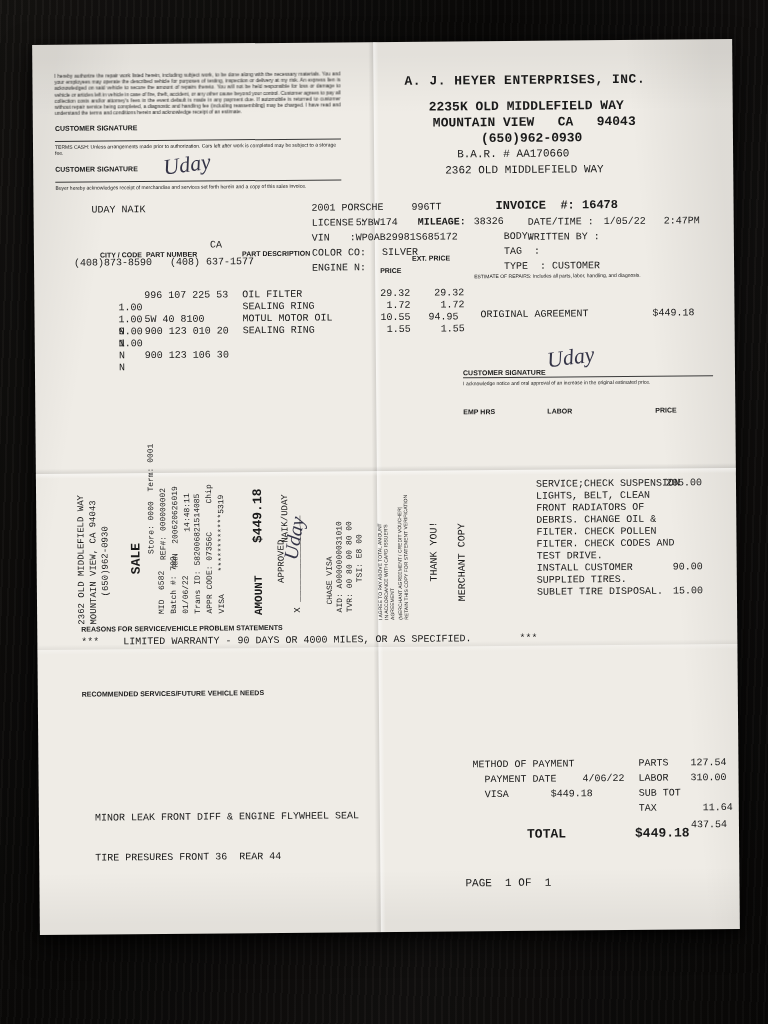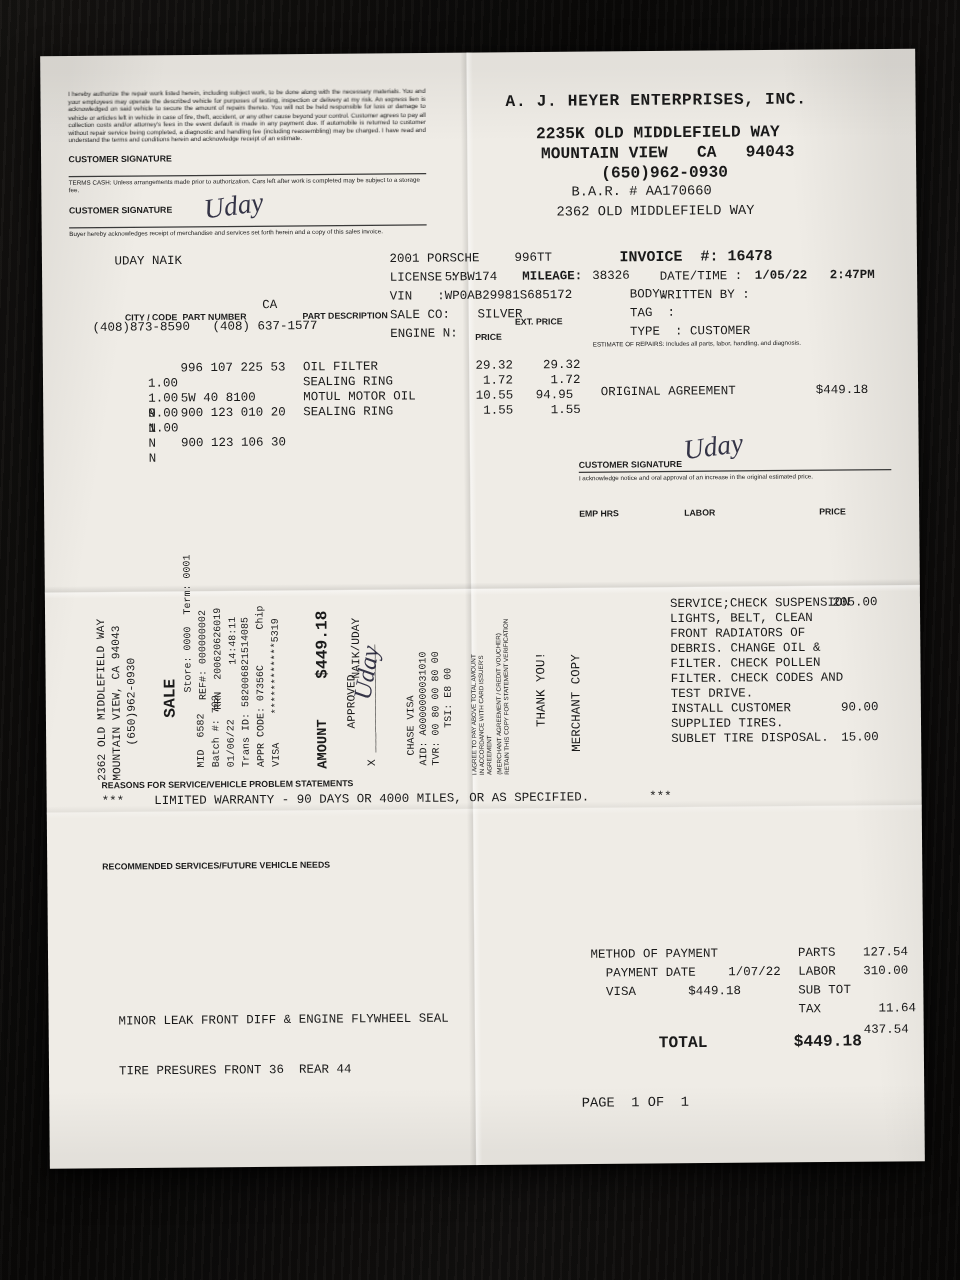--- a/index.html
+++ b/index.html
@@ -95,32 +95,32 @@
 
   <div class="abs t10" style="left:278px;top:160px;">2001 PORSCHE</div>
   <div class="abs t10" style="left:378px;top:160px;">996TT</div>
   <div class="abs t10" style="left:278px;top:175px;">LICENSE :</div>
   <div class="abs t10" style="left:322px;top:175px;">5YBW174</div>
   <div class="abs t10" style="left:384px;top:175px;font-weight:bold;">MILEAGE:</div>
   <div class="abs t10" style="left:440px;top:175px;">38326</div>
   <div class="abs t10" style="left:278px;top:190px;">VIN</div>
   <div class="abs t10" style="left:316px;top:190px;">:WP0AB29981S685172</div>
   <div class="abs t10" style="left:470px;top:190px;">BODY:</div>
-  <div class="abs t10" style="left:278px;top:205px;">SALE CO:</div>
+  <div class="abs t10" style="left:278px;top:205px;">COLOR CO:</div>
   <div class="abs t10" style="left:348px;top:205px;">SILVER</div>
   <div class="abs t7 b sans" style="left:378px;top:212px;">EXT. PRICE</div>
   <div class="abs t10" style="left:470px;top:205px;">TAG  :</div>
   <div class="abs t10" style="left:470px;top:220px;">TYPE  : CUSTOMER</div>
   <div class="abs t10" style="left:278px;top:220px;">ENGINE N:</div>
   <div class="abs t7 b sans" style="left:346px;top:224px;">PRICE</div>
   <div class="abs tiny" style="left:440px;top:232px;">ESTIMATE OF REPAIRS: Includes all parts, labor, handling, and diagnosis.</div>
 
   <div class="abs t12 b" style="left:462px;top:158px;">INVOICE  #: 16478</div>
   <div class="abs t10" style="left:494px;top:176px;">DATE/TIME :</div>
-  <div class="abs t10" style="left:570px;top:176px;font-weight:bold;">1/05/22   2:47PM</div>
+  <div class="abs t10" style="left:570px;top:176px;">1/05/22   2:47PM</div>
   <div class="abs t10" style="left:494px;top:191px;">WRITTEN BY :</div>
 
   <div class="abs t7 b sans" style="left:112px;top:206px;">PART NUMBER</div>
   <div class="abs t7 b sans" style="left:208px;top:206px;">PART DESCRIPTION</div>
 
   <div>
     <div class="abs t10" style="left:48px;top:246px;">
       <span>1.00</span>
       <span style="display:inline-block;width:14px;"></span>
       <span>N</span>
@@ -234,21 +234,21 @@
   </div>
 
   <div class="abs t7 b sans" style="left:44px;top:580px;">REASONS FOR SERVICE/VEHICLE PROBLEM STATEMENTS</div>
   <div class="abs t10" style="left:44px;top:592px;">***    LIMITED WARRANTY - 90 DAYS OR 4000 MILES, OR AS SPECIFIED.        ***</div>
   <div class="abs t7 b sans" style="left:44px;top:645px;">RECOMMENDED SERVICES/FUTURE VEHICLE NEEDS</div>
   <div class="abs t10" style="left:56px;top:768px;">MINOR LEAK FRONT DIFF &amp; ENGINE FLYWHEEL SEAL</div>
   <div class="abs t10" style="left:56px;top:808px;">TIRE PRESURES FRONT 36  REAR 44</div>
 
   <div class="abs t10" style="left:434px;top:718px;">METHOD OF PAYMENT</div>
   <div class="abs t10" style="left:446px;top:733px;">PAYMENT DATE</div>
-  <div class="abs t10" style="left:544px;top:733px;">1/07/22</div>
+  <div class="abs t10" style="left:544px;top:733px;">4/06/22</div>
   <div class="abs t10" style="left:446px;top:748px;">VISA</div>
   <div class="abs t10" style="left:512px;top:748px;">$449.18</div>
 
   <div class="abs t10" style="left:600px;top:718px;">PARTS</div>
   <div class="abs t10" style="left:652px;top:718px;">127.54</div>
   <div class="abs t10" style="left:600px;top:733px;">LABOR</div>
   <div class="abs t10" style="left:652px;top:733px;">310.00</div>
   <div class="abs t10" style="left:600px;top:748px;">SUB TOT</div>
   <div class="abs t10" style="left:652px;top:748px;margin-top:32px;">437.54</div>
   <div class="abs t10" style="left:600px;top:763px;">TAX</div>

